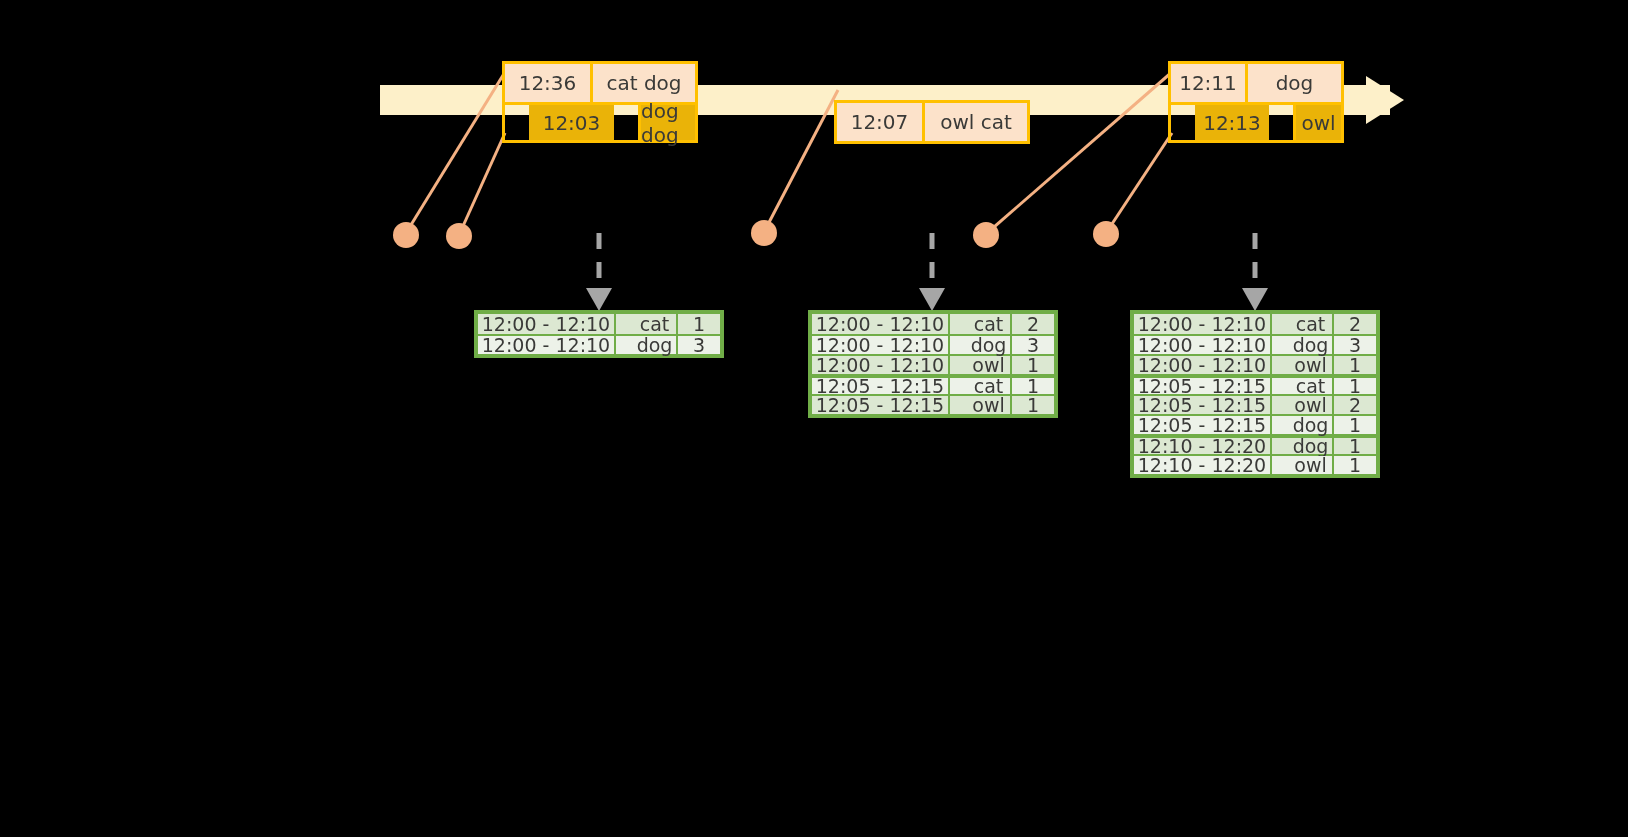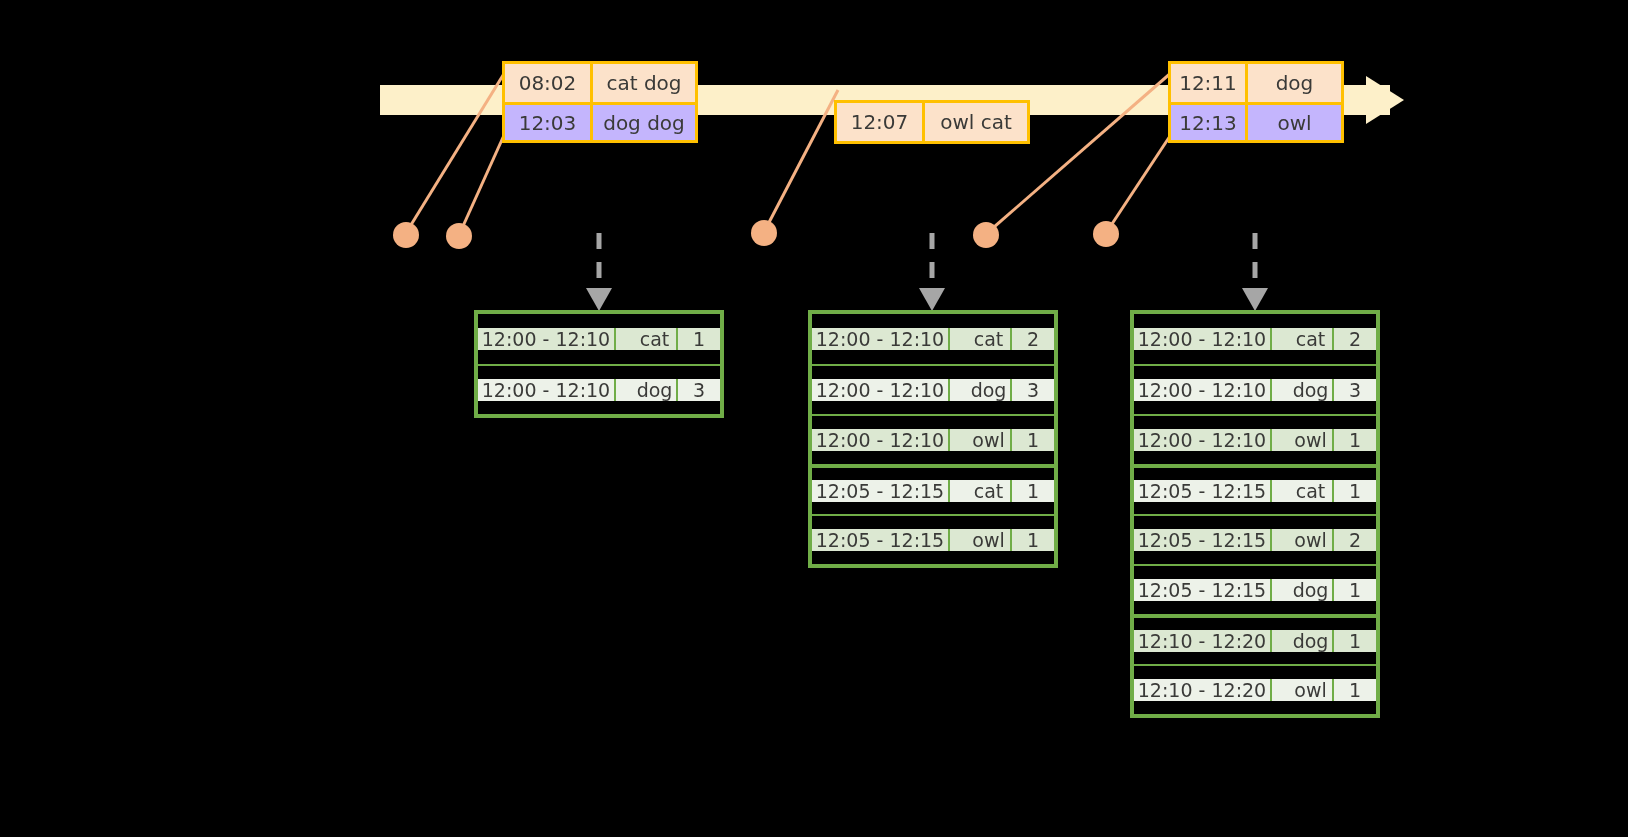--- a/index.html
+++ b/index.html
@@ -46,21 +46,21 @@
     display: flex;
     flex-direction: column;
   }
   .event-row {
     display: flex;
     box-sizing: border-box;
     height: 38px;
   }
   .event-row + .event-row { border-top: 3px solid #FFC000; }
   .event-row.shade-a .cell { background: #FCE2CA; }
-  .event-row.shade-b .cell { background: #c4b5fd; }
+  .event-row.shade-b .cell { background: #eab308; margin-left: 24px; }
   .event-row .cell {
     display: flex;
     align-items: center;
     justify-content: center;
     font-size: 20px;
     color: #3A3A38;
     box-sizing: border-box;
   }
   .event-row .cell.time { width: 85px; }
   .event-row .cell.payload {
@@ -82,23 +82,22 @@
     pointer-events: none;
   }
 
   
   .result-table {
     border: 4px solid #70AD47;
     box-sizing: border-box;
   }
   .res-row {
     display: flex;
-    height: 50px;
-    box-sizing: border-box;
-    align-items: center;
+    height: 20px;
+    box-sizing: border-box;
   }
   .res-row + .res-row { border-top: 2px solid #70AD47; }
   .res-row .cell {
     display: flex;
     align-items: center;
     justify-content: center;
     font-size: 19px;
     color: #3A3A38;
     box-sizing: border-box;
     border-left: 2px solid #70AD47;
@@ -150,21 +149,21 @@
     </g>
     <g fill="#A6A6A6">
       <polygon points="586,288 612,288 599,311"></polygon>
       <polygon points="919,288 945,288 932,311"></polygon>
       <polygon points="1242,288 1268,288 1255,311"></polygon>
     </g>
   </svg>
 
   <div class="abs event-box" id="event-box-1">
     <div class="event-row shade-a">
-      <div class="cell time">08:02</div>
+      <div class="cell time">12:36</div>
       <div class="cell payload">cat dog</div>
     </div>
     <div class="event-row shade-b">
       <div class="cell time">12:03</div>
       <div class="cell payload">dog dog</div>
     </div>
   </div>
 
   <div class="abs event-box" id="event-box-2">
     <div class="event-row shade-a">

